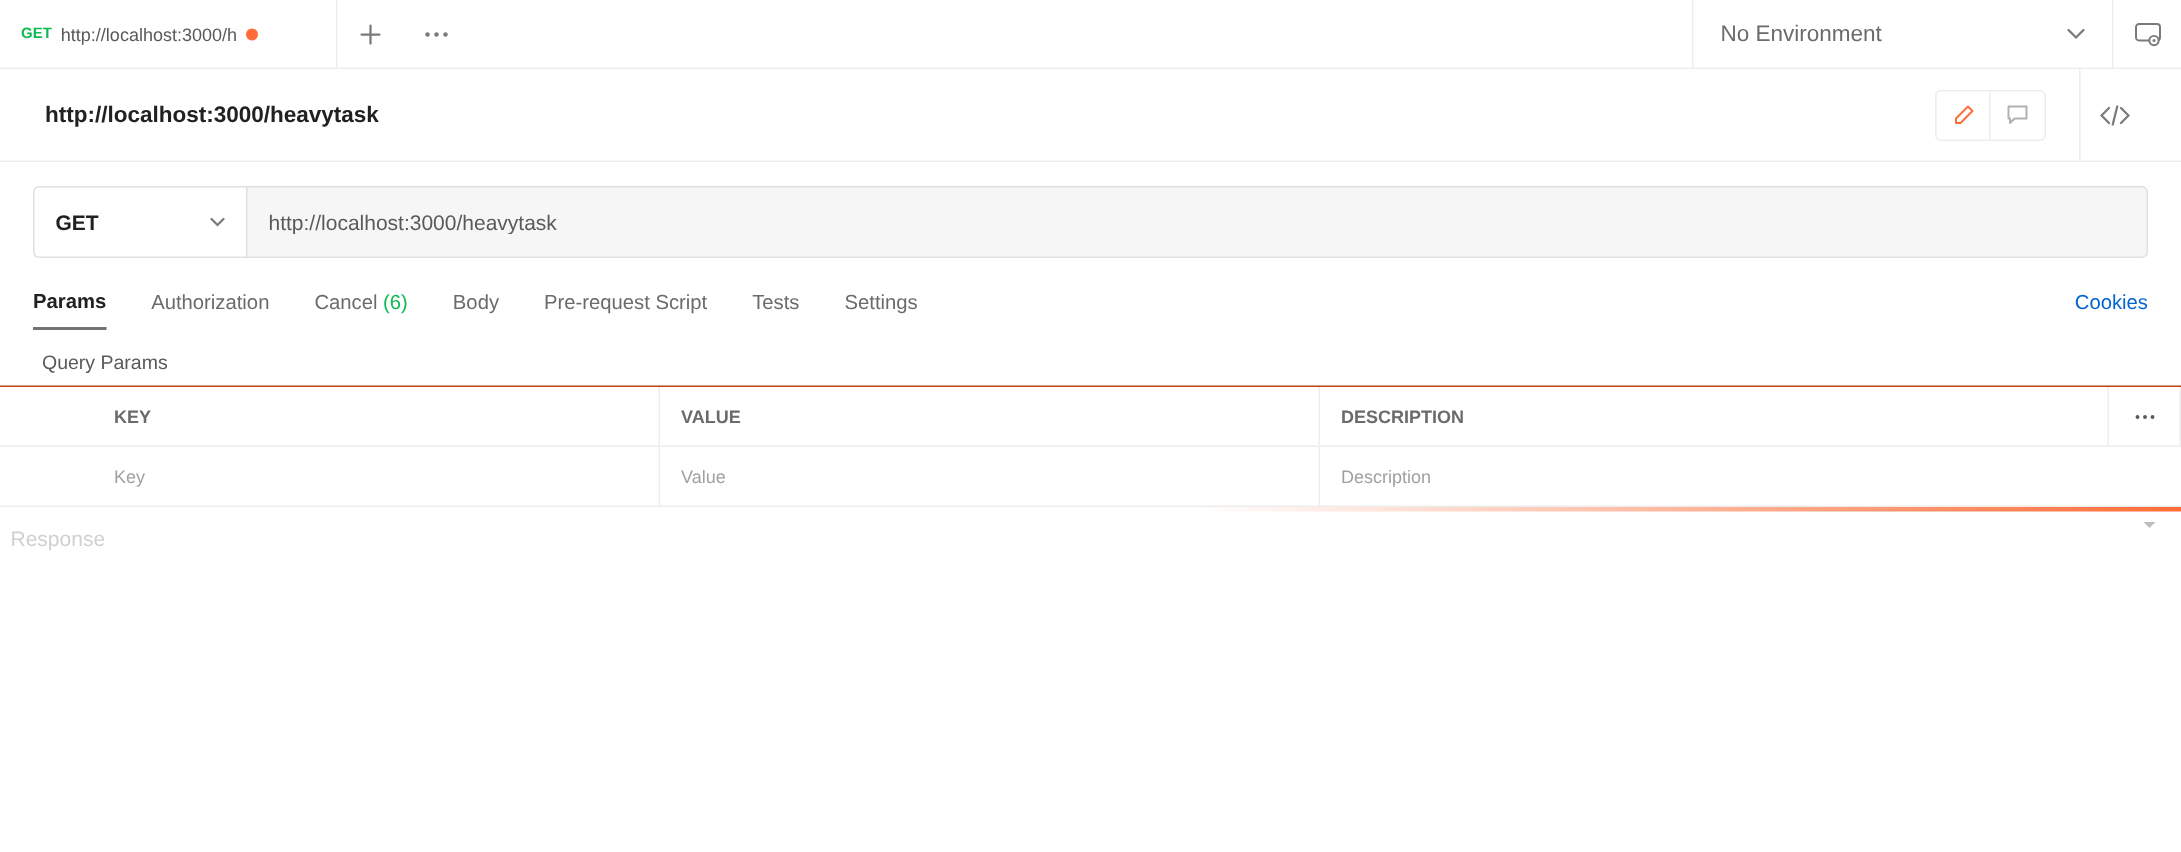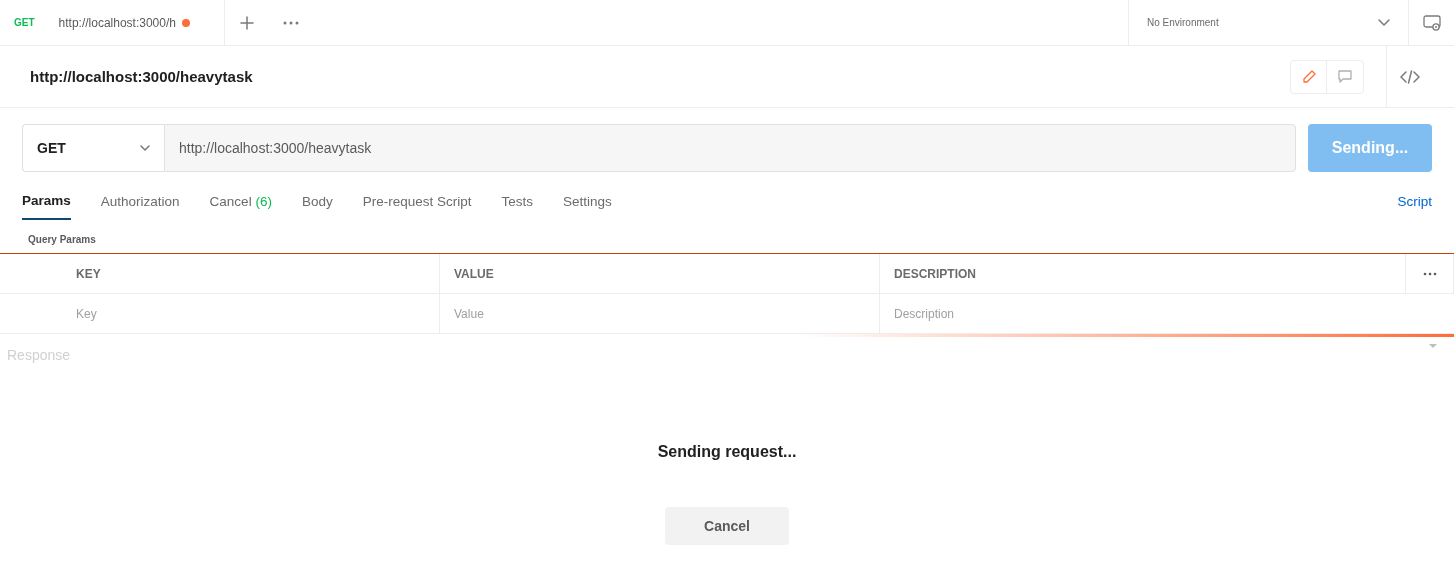--- a/index.html
+++ b/index.html
@@ -25,37 +25,37 @@
     gap: 6px;
     padding: 0 14px;
     width: 225px;
     border-right: 1px solid #ededed;
     font-size: 12px;
     color: #6b6b6b;
     white-space: nowrap;
     overflow: hidden;
   }
   .tab .method { color: #0cbb52; font-weight: 600; font-size: 10px; }
-  .tab .title  { overflow: hidden; text-overflow: clip; flex: 0 1 auto; color:#5a5a5a;margin-left:18px;}
+  .tab .title  { overflow: hidden; text-overflow: clip; flex: 0 1 auto; color:#5a5a5a;}
   .tab .dirty  { width: 8px; height: 8px; border-radius: 50%; background: #ff6c37; flex:0 0 8px;}
   .tabactions  { display:flex; align-items:center; }
   .iconbtn {
     width: 44px; height: 46px;
     display:flex; align-items:center; justify-content:center;
     color:#6b6b6b;
     cursor:pointer;
   }
   .spacer { flex:1; }
   .env {
     display:flex; align-items:center; gap:10px;
     padding: 0 18px;
     width: 280px;
     border-left:1px solid #ededed;
     color:#6b6b6b;
-    font-size:10px;
+    font-size:15px;
   }
   .env .label{ flex:1; }
   .sidebtn {
     width:46px; height:46px;
     border-left:1px solid #ededed;
     display:flex; align-items:center; justify-content:center;
     color:#6b6b6b;
   }
   
   .titlebar {
@@ -137,25 +137,25 @@
   }
   
   .subtabs{
     display:flex; align-items:center;
     padding:0 22px;
     height:36px;
     gap:30px;
     font-size:13.5px;
   }
   .subtabs .st{ color:#6b6b6b; cursor:pointer; padding-bottom:10px;}
-  .subtabs .st.active{ color:#212121; font-weight:600; border-bottom:2px solid #0c4a6e;}
+  .subtabs .st.active{ color:#212121; font-weight:600; border-bottom:2px solid #737373;}
   .subtabs .count{ color:#0cbb52;}
   .subtabs .right{ margin-left:auto; color:#0265d2; font-weight:500;}
   
-  .qptitle{ padding:10px 28px 8px; font-size:10px; font-weight:700; color:#5a5a5a;}
+  .qptitle{ padding:10px 28px 8px; font-size:13px; font-weight:400; color:#5a5a5a;}
   .qptable{ border-top:1px solid #c2410c;}
   .qprow{ display:flex; align-items:center; height:40px; border-bottom:1px solid #ededed;}
   .qpcell{
     padding:0 14px; font-size:12px; color:#6b6b6b;
     border-right:1px solid #ededed; height:100%; display:flex; align-items:center;
   }
   .qpcell.key   { flex: 0 0 440px; padding-left:76px; font-weight:600;}
   .qpcell.value { flex: 0 0 440px; font-weight:600;}
   .qpcell.desc  { flex: 1; font-weight:600;}
   .qpcell.more  { flex:0 0 48px; justify-content:center; border-right:1px solid #ededed;}
@@ -255,35 +255,34 @@
 </div>
 
 <div class="reqrow">
   <div class="methodsel">
     <span>GET</span>
     <svg width="10" height="7" viewBox="0 0 10 7">
         <path d="M1 1l4 4 4-4" stroke="#7a7a7a" stroke-width="1.5" fill="none" stroke-linecap="round"></path>
       </svg>
   </div>
   <input class="urlin" value="http://localhost:3000/heavytask" style="">
-  <button class="sendbtn">Sending...</button>
 </div>
 
 <div class="subtabs">
   <div class="st active">Params</div>
   <div class="st">Authorization</div>
   <div class="st">
     <span>Cancel</span>
     <span class="count">(6)</span>
   </div>
   <div class="st">Body</div>
   <div class="st">Pre-request Script</div>
   <div class="st">Tests</div>
   <div class="st">Settings</div>
-  <div class="st right">Script</div>
+  <div class="st right">Cookies</div>
 </div>
 
 <div class="qptitle">Query Params</div>
 <div class="qptable">
   <div class="qprow">
     <div class="qpcell key">KEY</div>
     <div class="qpcell value">VALUE</div>
     <div class="qpcell desc">DESCRIPTION</div>
     <div class="qpcell more">
       <svg width="14" height="4" viewBox="0 0 14 4">
@@ -305,17 +304,13 @@
 <div class="progress"></div>
 
 <div class="resp">
   <span>Response</span>
   <span class="caret">
     <svg width="10" height="7" viewBox="0 0 10 7">
         <path d="M1 1l4 4 4-4" fill="#bdbdbd"></path>
       </svg>
   </span>
 
-  <div class="sending">
-    <div class="msg">Sending request...</div>
-    <button class="cancel">Cancel</button>
-  </div>
 </div>
 
 </body></html>

